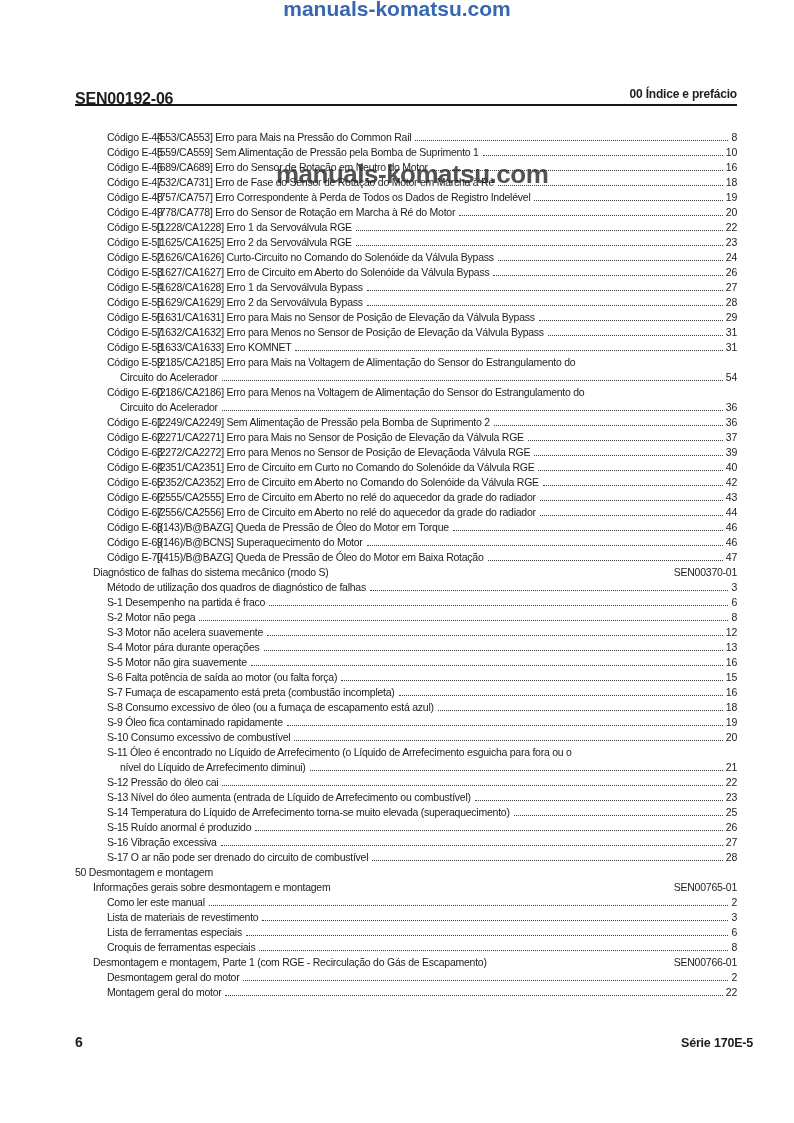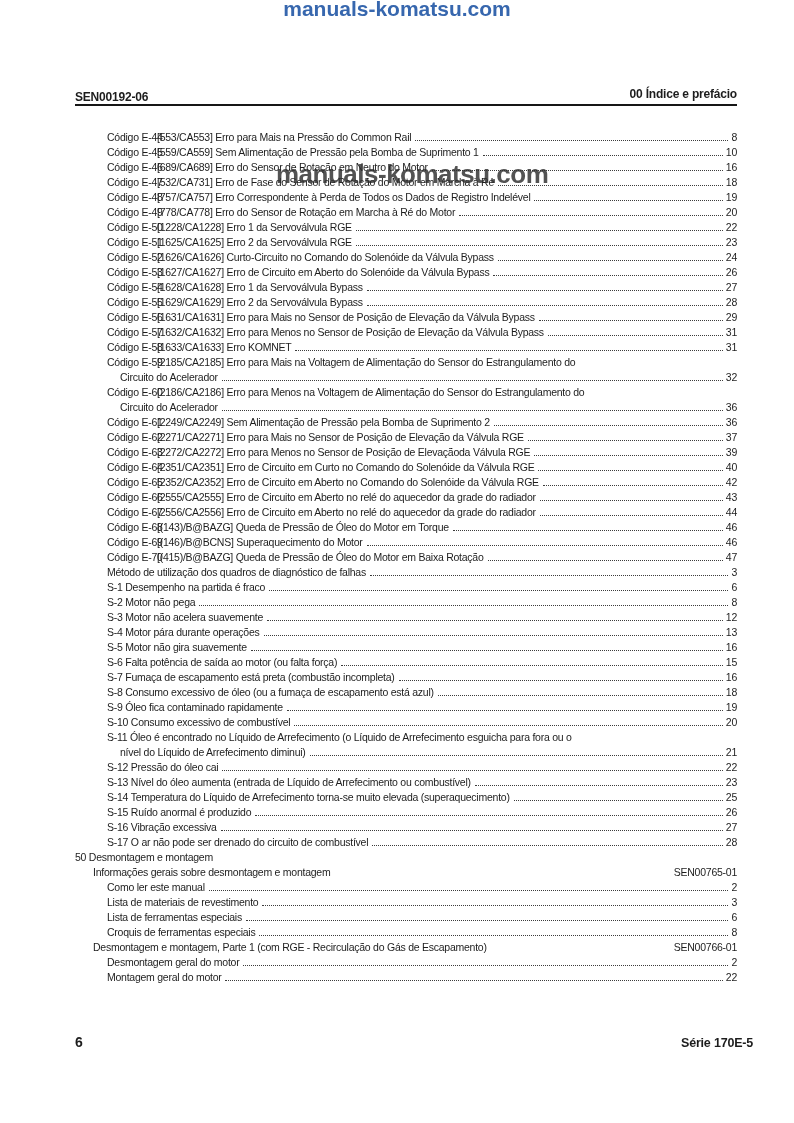--- a/index.html
+++ b/index.html
@@ -13,21 +13,21 @@
   .wm-top{
     position:absolute;left:0;right:0;top:-3px;text-align:center;
     font-size:21px;font-weight:bold;letter-spacing:0px;
   }
   .wm-mid{
     position:absolute;left:276px;top:159px;
     font-size:26px;font-weight:bold;letter-spacing:-0.5px;
     white-space:nowrap;
   }
   
-  .hdr-left{position:absolute;left:75px;top:90px;font-size:12px;font-weight:bold;letter-spacing:-0.2px;}
+  .hdr-left{position:absolute;left:75px;top:90px;font-size:16px;font-weight:bold;letter-spacing:-0.2px;}
   .hdr-right{position:absolute;right:57px;top:87px;font-size:12px;font-weight:bold;letter-spacing:-0.2px;text-align:right;}
   .hdr-rule{position:absolute;left:75px;right:57px;top:104px;height:2px;background:#161616;}
   
   .ftr-left{position:absolute;left:75px;top:1034px;font-size:14px;font-weight:bold;}
   .ftr-right{position:absolute;right:41px;top:1036px;font-size:12.5px;font-weight:bold;letter-spacing:-0.2px;}
   
   .toc{position:absolute;left:75px;right:57px;top:130px;}
   .row{display:flex;align-items:baseline;height:15px;line-height:15px;
        font-size:10.5px;letter-spacing:-0.25px;white-space:nowrap;}
   .lv0{padding-left:0;}
@@ -146,21 +146,21 @@
       <div class="row lv2">
     <span class="code">Código E-59</span>
     <span class="txt">[2185/CA2185] Erro para Mais na Voltagem de Alimentação do Sensor do Estrangulamento do</span>
     <span class="dots nodots"></span>
 
   </div>
       <div class="row lv3">
 
     <span class="txt">Circuito do Acelerador</span>
     <span class="dots"></span>
-    <span class="pg">32</span>
+    <span class="pg">54</span>
   </div>
       <div class="row lv2">
     <span class="code">Código E-60</span>
     <span class="txt">[2186/CA2186] Erro para Menos na Voltagem de Alimentação do Sensor do Estrangulamento do</span>
     <span class="dots nodots"></span>
 
   </div>
       <div class="row lv3">
 
     <span class="txt">Circuito do Acelerador</span>
@@ -219,20 +219,26 @@
     <span class="code">Código E-69</span>
     <span class="txt">[(146)/B@BCNS] Superaquecimento do Motor</span>
     <span class="dots"></span>
     <span class="pg">46</span>
   </div>
       <div class="row lv2">
     <span class="code">Código E-70</span>
     <span class="txt">[(415)/B@BAZG] Queda de Pressão de Óleo do Motor em Baixa Rotação</span>
     <span class="dots"></span>
     <span class="pg">47</span>
+  </div>
+      <div class="row lv1">
+
+    <span class="txt">Diagnóstico de falhas do sistema mecânico (modo S)</span>
+    <span class="dots nodots"></span>
+    <span class="pg">SEN00370-01</span>
   </div>
       <div class="row lv2">
 
     <span class="txt">Método de utilização dos quadros de diagnóstico de falhas</span>
     <span class="dots"></span>
     <span class="pg">3</span>
   </div>
       <div class="row lv2">
 
     <span class="txt">S-1 Desempenho na partida é fraco</span>

